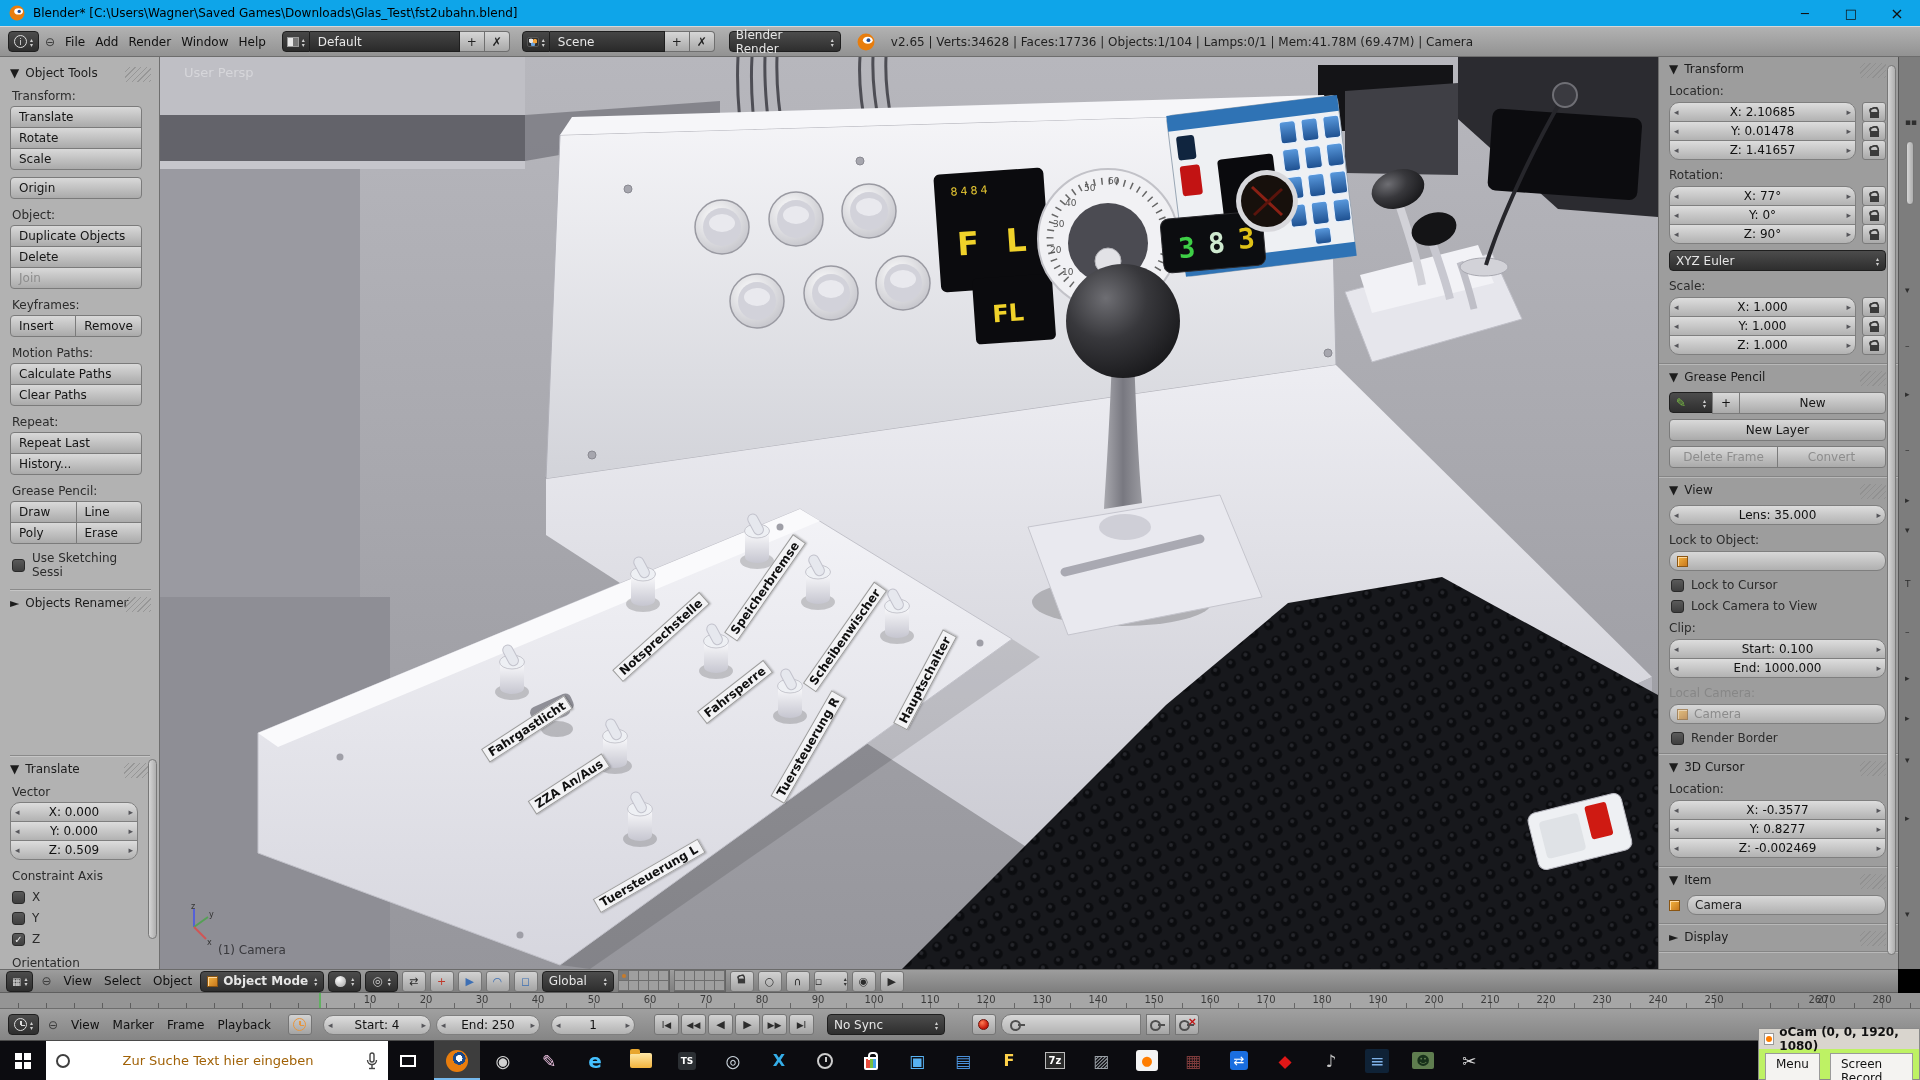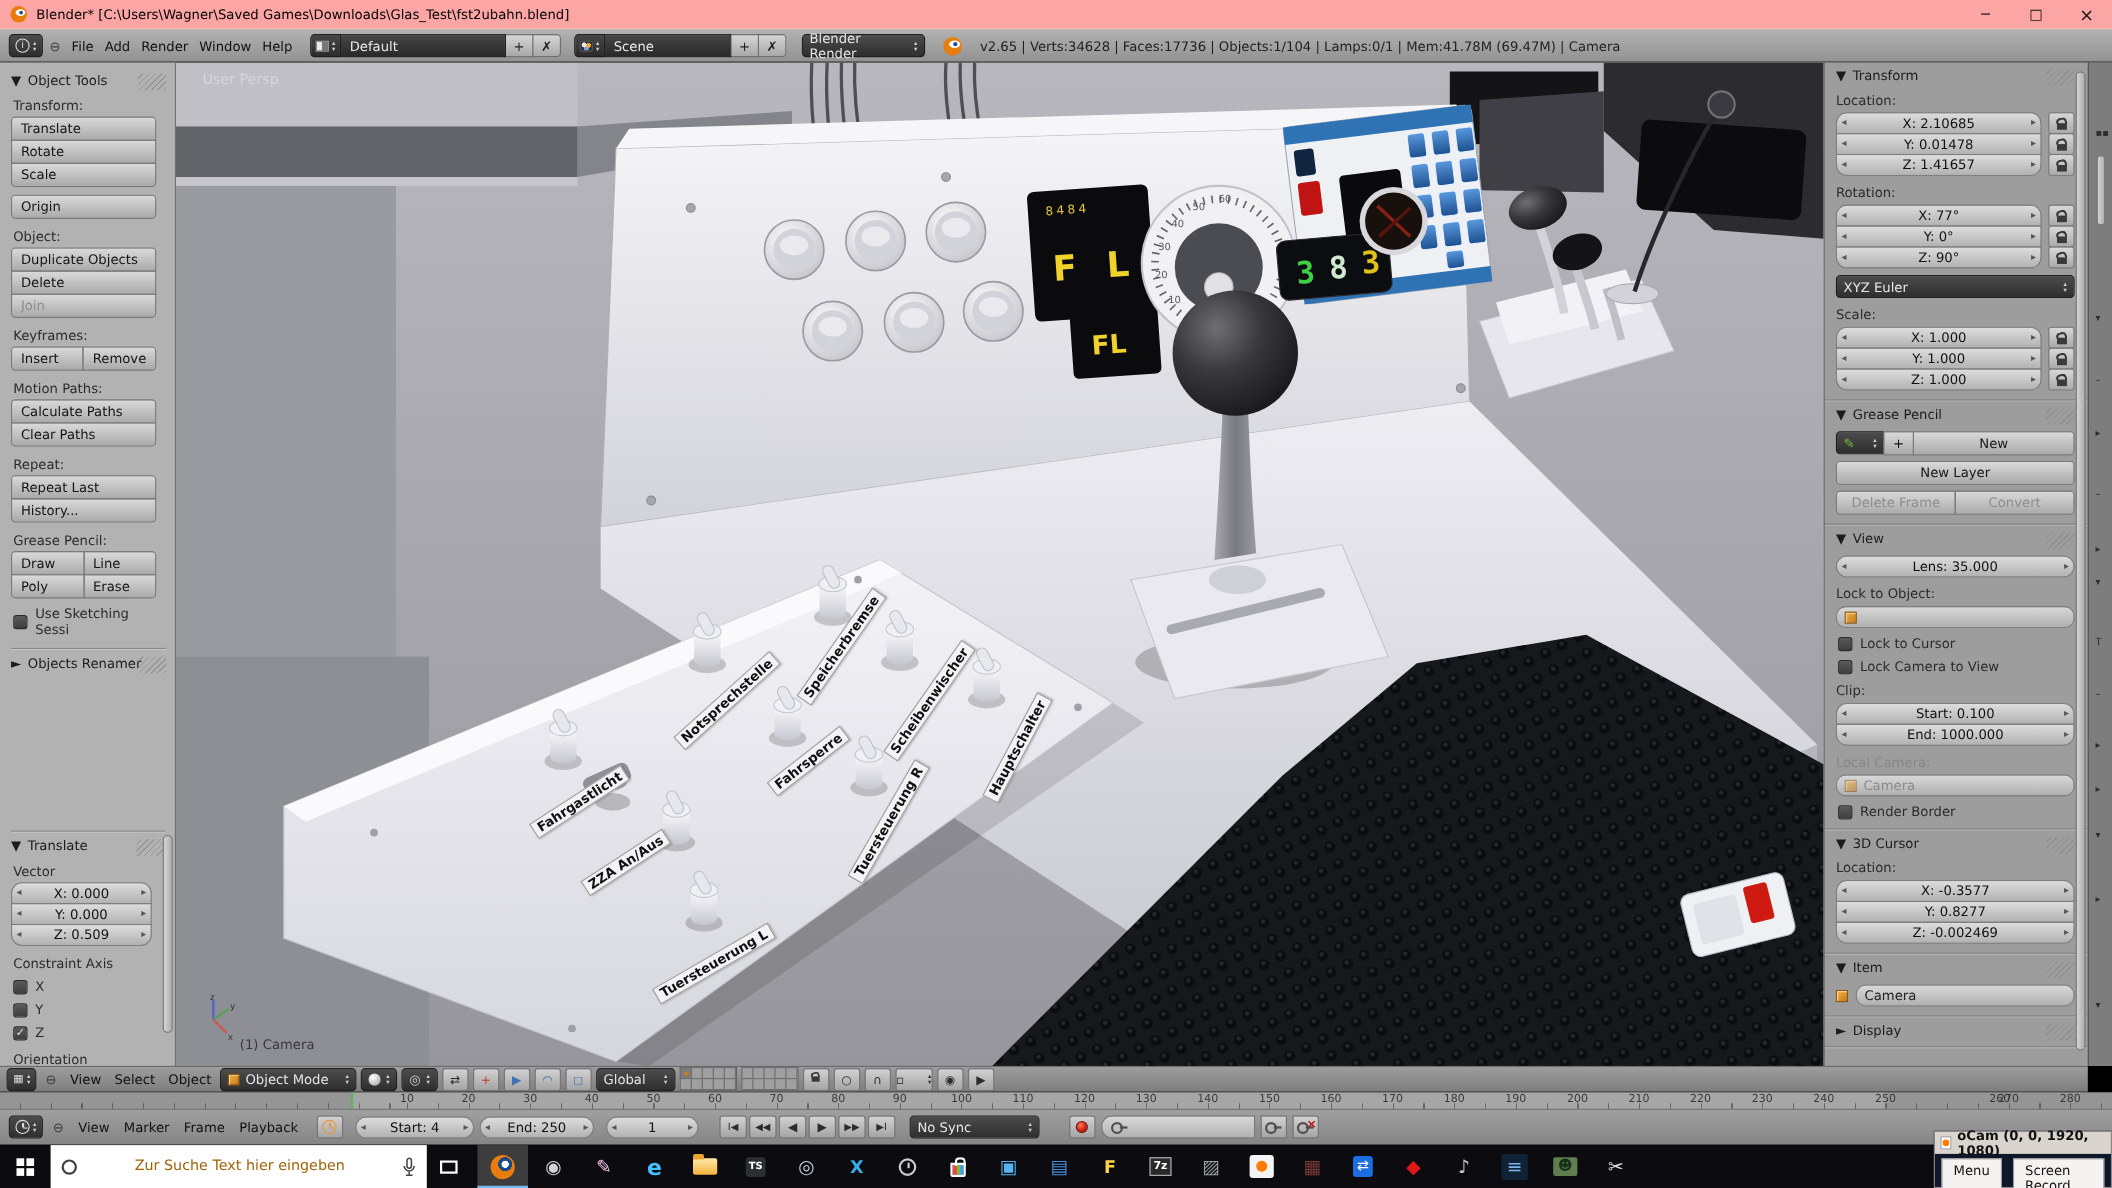--- a/index.html
+++ b/index.html
@@ -30,21 +30,21 @@
   .lockbtn { width:24px; height:20px; background:linear-gradient(#d9d9d9,#a9a9a9); border:1px solid #7b7b7b; border-radius:3px; margin-top:-1px; position:relative; }
   .lockbtn:first-child { margin-top:0; }
   .lockbody { position:absolute; left:7px; top:9px; width:9px; height:6px; background:#3a3a3a; }
   .lockbody::before { content:""; position:absolute; left:-1px; top:-5px; width:6px; height:5px; border:2px solid #3a3a3a; border-bottom:none; border-radius:4px 4px 0 0; transform:rotate(-14deg); }
   .cube { width:11px; height:11px; flex:0 0 11px; background:linear-gradient(135deg,#f2b23e,#c9791e); border:1px solid #8a5512; box-shadow:inset 1px 1px 0 #ffd9a0; }
   .tool { display:flex; align-items:center; justify-content:center; width:24px; height:21px; background:linear-gradient(#d2d2d2,#a4a4a4); border:1px solid #757575; border-radius:3px; font-size:11px; color:#2c2c2c; }
   .menutext { color:#101010; font-size:12px; padding:0 4px; }
   .sbar { position:absolute; width:9px; border-radius:5px; background:linear-gradient(90deg,#d5d5d5,#aeaeae); border:1px solid #787878; }
 
   
-  #titlebar { position:absolute; left:0; top:0; width:1920px; height:27px; background:#fca5a5; display:flex; align-items:center; border-bottom:1px solid #d8d8d8; }
+  #titlebar { position:absolute; left:0; top:0; width:1920px; height:27px; background:#0ea5e9; display:flex; align-items:center; border-bottom:1px solid #d8d8d8; }
   #titlebar .ticon { margin:0 8px 0 9px; }
   #titlebar .ttext { font-size:12px; color:#000; }
   .wbtns { margin-left:auto; display:flex; height:100%; }
   .wbtn { width:46px; height:100%; display:flex; align-items:center; justify-content:center; font-size:13px; color:#111; }
 
   
   #infoheader { position:absolute; left:0; top:27px; width:1920px; height:30px; background:linear-gradient(#b2b2b2,#929292); border-bottom:1px solid #6d6d6d; display:flex; align-items:center; gap:2px; padding:0 8px; }
   .edsel { display:flex; align-items:center; gap:3px; background:linear-gradient(#4c4c4c,#2e2e2e); border:1px solid #1f1f1f; border-radius:4px; height:21px; padding:0 5px; color:#ddd; }
   .infoi { width:13px; height:13px; border:1.5px solid #ddd; border-radius:50%; font-size:9px; display:flex; align-items:center; justify-content:center; color:#ddd; }
   .collapse { color:#3c3c3c; font-size:12px; margin:0 4px; }
@@ -159,21 +159,21 @@
   .g-game { color:#7d3b3b; }
   .g-teamviewer { background:#1a6ee0; color:#fff; font-size:13px; padding:2px 4px; border-radius:3px; }
   .g-amd { color:#e01717; } .g-audio { color:#c8c8c8; }
   .g-eq { background:#0f2236; color:#7fb2e8; padding:2px 5px; border-radius:2px; }
   .g-greenface { background:#5f7d4f; color:#17301a; padding:1px 4px; border-radius:2px; font-size:13px; }
   .g-snip { color:#e0e0e0; }
   #tray { margin-left:auto; display:flex; align-items:center; gap:12px; padding-right:6px; height:39px; }
   .trayg { color:#eaeaea; font-size:13px; }
 
   
-  #ocam { position:absolute; left:1758px; top:1028px; width:162px; height:52px; background:#0f172a; border:1px solid #8a8a8a; }
+  #ocam { position:absolute; left:1758px; top:1028px; width:162px; height:52px; background:#bef264; border:1px solid #8a8a8a; }
   #ocam .otitle { display:flex; align-items:center; gap:5px; height:20px; padding:0 5px; background:#d9d5ce; font-weight:bold; font-size:12px; color:#111; }
   .oicon { width:12px; height:12px; background:#fff; border:1px solid #999; display:flex; align-items:center; justify-content:center; }
   .oicon::before { content:""; width:6px; height:6px; border-radius:50%; background:#ff7d00; }
   #ocam .obtns { display:flex; gap:10px; padding:4px 6px; }
   .obtn { background:#f4f3f1; border:1px solid #9a9a9a; font-size:12px; color:#111; padding:3px 10px; }
 </style>
 </head>
 <body>
 
 <div id="titlebar">
@@ -844,21 +844,21 @@
       <span style="color:#ddd; font-size:10px;">▦</span>
       <span class="ud">
         <span>▴</span>
         <span>▾</span>
       </span>
     </div>
   <span class="collapse">⊖</span>
   <span class="menutext">View</span>
   <span class="menutext">Select</span>
   <span class="menutext">Object</span>
-  <div class="dd" style="width:124px;">
+  <div class="dd" style="width:124px;font-weight:bold;">
       <span class="cube"></span>
       <span>Object Mode</span>
       <span class="ud">
         <span>▴</span>
         <span>▾</span>
       </span>
     </div>
   <div class="dd">
       <span style="width:11px;height:11px;border-radius:50%;background:radial-gradient(circle at 35% 30%,#fff,#bbb 70%);display:inline-block;"></span>
       <span class="ud">

